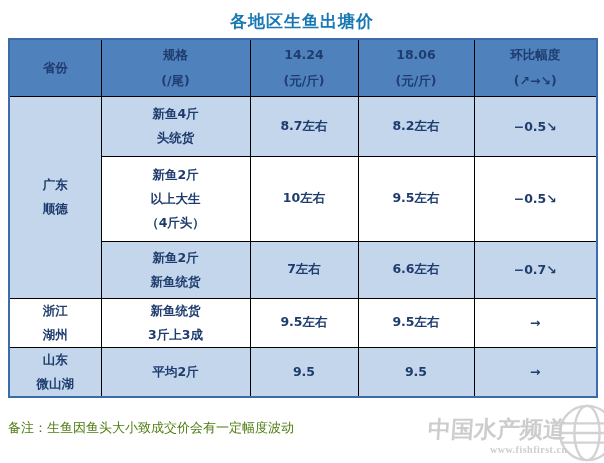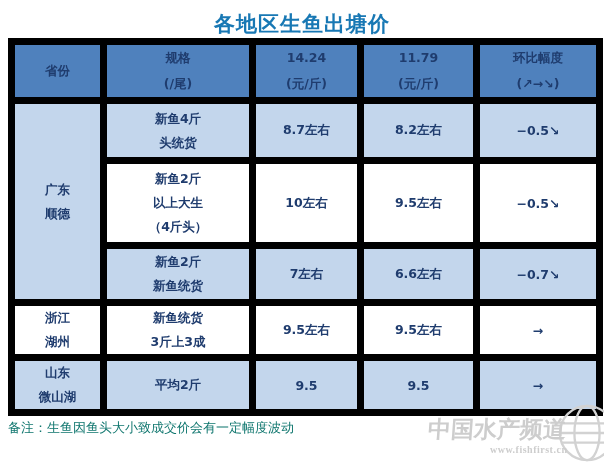--- a/index.html
+++ b/index.html
@@ -7,35 +7,35 @@
     position:relative;
     width:604px;height:463px;
     background:#ffffff;
     font-family:"DejaVu Sans",sans-serif;
     overflow:hidden;
   }
   .title{
     position:absolute;
     left:0;top:10px;width:604px;
     text-align:center;
-    font-size:21px;
+    font-size:17px;
     font-weight:bold;
     color:#1878b4;
     letter-spacing:1px;
   }
   table.price{
     position:absolute;
     left:8px;top:38px;
     width:588px;
     border-collapse:collapse;
     table-layout:fixed;
     border:2px solid #3c6ca8;
   }
   table.price th,table.price td{
-    border:7px solid #000000;
+    border:1px solid #000000;
     text-align:center;
     vertical-align:middle;
     font-weight:bold;
     font-size:12.5px;
     color:#1f3c6e;
     padding:0;
   }
   thead tr{height:57px;}
   thead th{
     background:#4f81bd;
@@ -49,21 +49,21 @@
   tr.r4{height:39px;}
   tr.r5{height:39px;}
   .bg-alt{background:#c3d6ec;}
   .bg-white{background:#ffffff;}
   td.change-down{color:#00a550;}
   td.change-flat{color:#17375e;font-size:14px;}
   .note{
     position:absolute;
     left:8px;top:419px;
     font-size:13px;
-    color:#0f766e;
+    color:#4d7c0f;
     text-align:center;
   }
   .watermark{
     position:absolute;
     left:428px;top:408px;
     width:176px;height:55px;
     color:#cdcdcd;
   }
   .wm-name{
     position:absolute;left:0;top:6px;width:160px;
@@ -104,21 +104,21 @@
         </th>
         <th>
           <div class="hline">规格</div>
           <div class="hline">(/尾)</div>
         </th>
         <th>
           <div class="hline">14.24</div>
           <div class="hline">(元/斤)</div>
         </th>
         <th>
-          <div class="hline">11.79</div>
+          <div class="hline">18.06</div>
           <div class="hline">(元/斤)</div>
         </th>
         <th>
           <div class="hline">环比幅度</div>
           <div class="hline">(↗→↘)</div>
         </th>
       </tr>
     </thead>
     <tbody>
       <tr class="r1 bg-alt">

